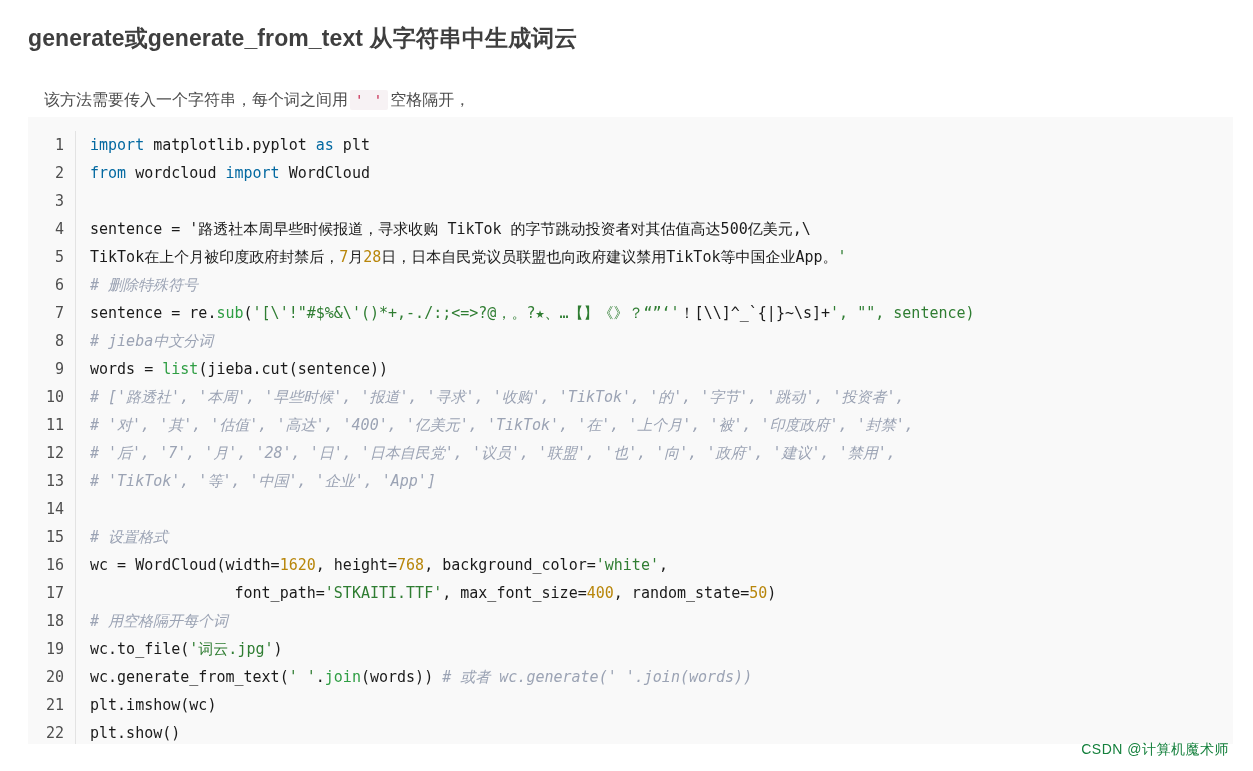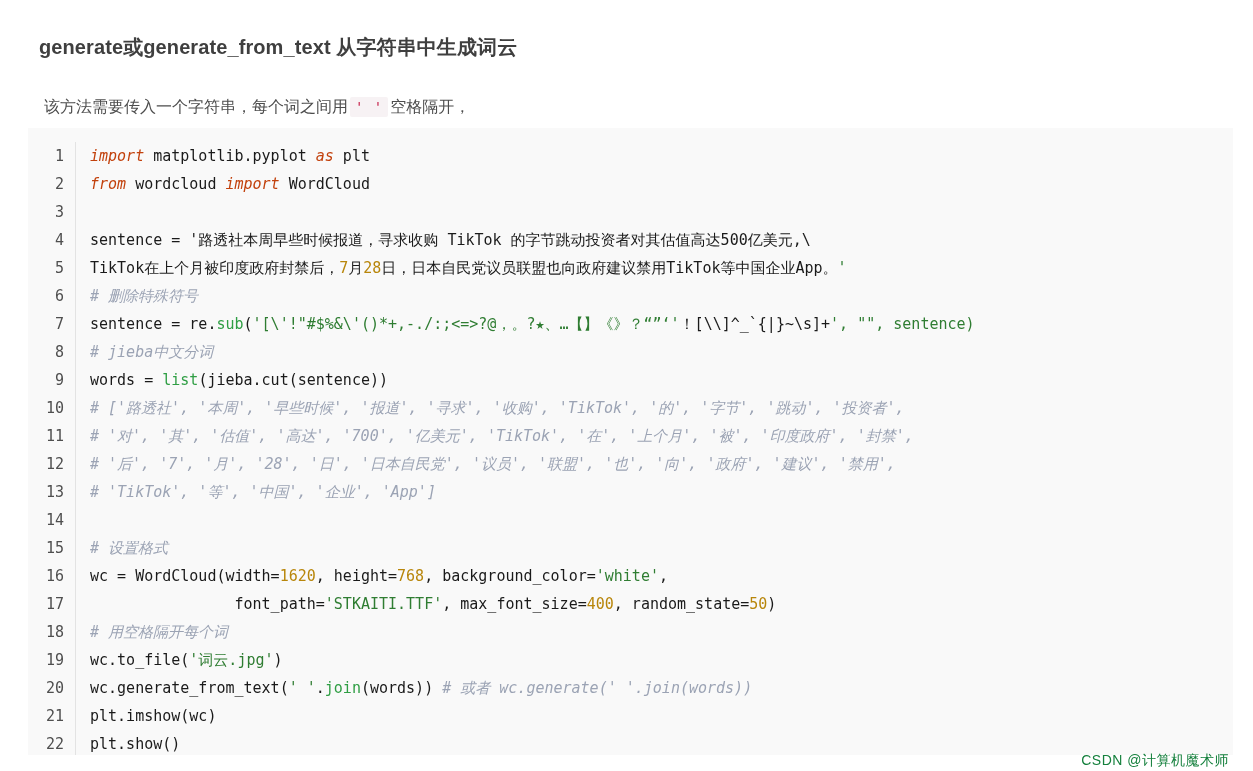--- a/index.html
+++ b/index.html
@@ -14,23 +14,23 @@
     overflow: hidden;
     position: relative;
   }
   .page {
     position: relative;
     width: 1253px;
     height: 771px;
     box-sizing: border-box;
   }
   .article-title {
-    margin: 11px;
+    margin: 0;
     padding: 22px 0 0 28px;
-    font-size: 20px;
+    font-size: 23px;
     font-weight: bold;
     color: #3f3f3f;
     letter-spacing: 0.1px;
     line-height: 1.4;
   }
   .intro-paragraph {
     margin: 16px;
     padding: 16px 0 0 28px;
     font-size: 16px;
     color: #4d4d4d;
@@ -84,21 +84,21 @@
   }
   .code-lines .cl {
     display: block;
     height: 28px;
     line-height: 28px;
     font-family: "DejaVu Sans Mono", monospace;
     font-size: 15px;
     color: #1a1a1a;
     white-space: pre;
   }
-  .kw      { color: #c2410c; font-style: italic; }
+  .kw      { color: #0369a1; }
   .fn      { color: #2f9e44; }
   .str     { color: #2f7d32; }
   .strb    { color: #1a1a1a; }
   .num     { color: #b8860b; }
   .cmt     { color: #9ba3b4; font-style: italic; margin-top: 36px; }
   .watermark {
     position: absolute;
     right: 24px;
     bottom: 12px;
     font-size: 14px;
@@ -148,21 +148,21 @@
         <span class="cl"><span class="kw">import</span> matplotlib.pyplot <span class="kw">as</span> plt</span>
         <span class="cl"><span class="kw">from</span> wordcloud <span class="kw">import</span> WordCloud</span>
         <span class="cl">&nbsp;</span>
         <span class="cl">sentence = <span class="strb">'路透社本周早些时候报道，寻求收购 TikTok 的字节跳动投资者对其估值高达500亿美元,\</span></span>
         <span class="cl">TikTok在上个月被印度政府封禁后，<span class="num">7</span>月<span class="num">28</span>日，日本自民党议员联盟也向政府建议禁用TikTok等中国企业App。<span class="str">'</span></span>
         <span class="cl"><span class="cmt"># 删除特殊符号</span></span>
         <span class="cl">sentence = re.<span class="fn">sub</span>(<span class="str">'[\'!"#$%&amp;\'()*+,-./:;&lt;=&gt;?@，。?★、…【】《》？“”‘'</span>！[\\]^_`{|}~\s]+<span class="str">', "", sentence)</span></span>
         <span class="cl"><span class="cmt"># jieba中文分词</span></span>
         <span class="cl">words = <span class="fn">list</span>(jieba.cut(sentence))</span>
         <span class="cl"><span class="cmt"># ['路透社', '本周', '早些时候', '报道', '寻求', '收购', 'TikTok', '的', '字节', '跳动', '投资者',</span></span>
-        <span class="cl"><span class="cmt"># '对', '其', '估值', '高达', '700', '亿美元', 'TikTok', '在', '上个月', '被', '印度政府', '封禁',</span></span>
+        <span class="cl"><span class="cmt"># '对', '其', '估值', '高达', '400', '亿美元', 'TikTok', '在', '上个月', '被', '印度政府', '封禁',</span></span>
         <span class="cl"><span class="cmt"># '后', '7', '月', '28', '日', '日本自民党', '议员', '联盟', '也', '向', '政府', '建议', '禁用',</span></span>
         <span class="cl"><span class="cmt"># 'TikTok', '等', '中国', '企业', 'App']</span></span>
         <span class="cl">&nbsp;</span>
         <span class="cl"><span class="cmt"># 设置格式</span></span>
         <span class="cl">wc = WordCloud(width=<span class="num">1620</span>, height=<span class="num">768</span>, background_color=<span class="str">'white'</span>,</span>
         <span class="cl">                font_path=<span class="str">'STKAITI.TTF'</span>, max_font_size=<span class="num">400</span>, random_state=<span class="num">50</span>)</span>
         <span class="cl"><span class="cmt"># 用空格隔开每个词</span></span>
         <span class="cl">wc.to_file(<span class="str">'词云.jpg'</span>)</span>
         <span class="cl">wc.generate_from_text(<span class="str">' '</span>.<span class="fn">join</span>(words)) <span class="cmt"># 或者 wc.generate(' '.join(words))</span></span>
         <span class="cl">plt.imshow(wc)</span>

